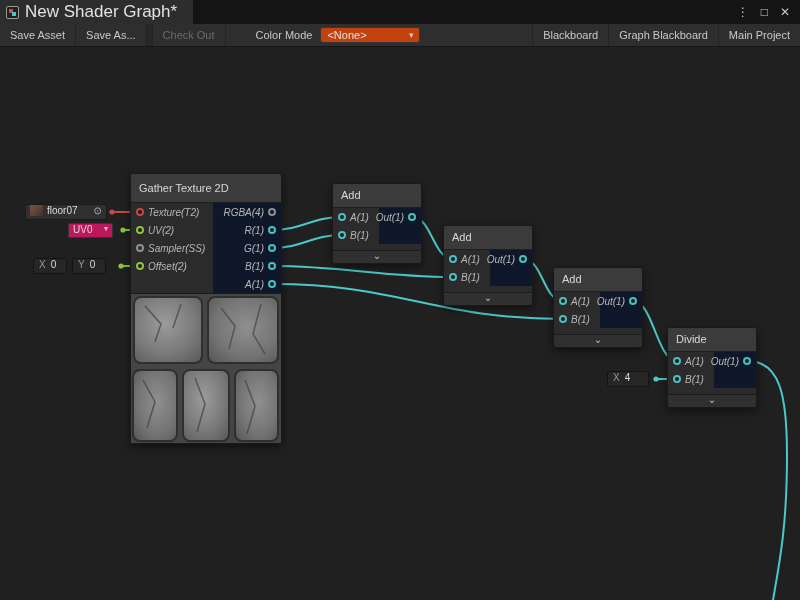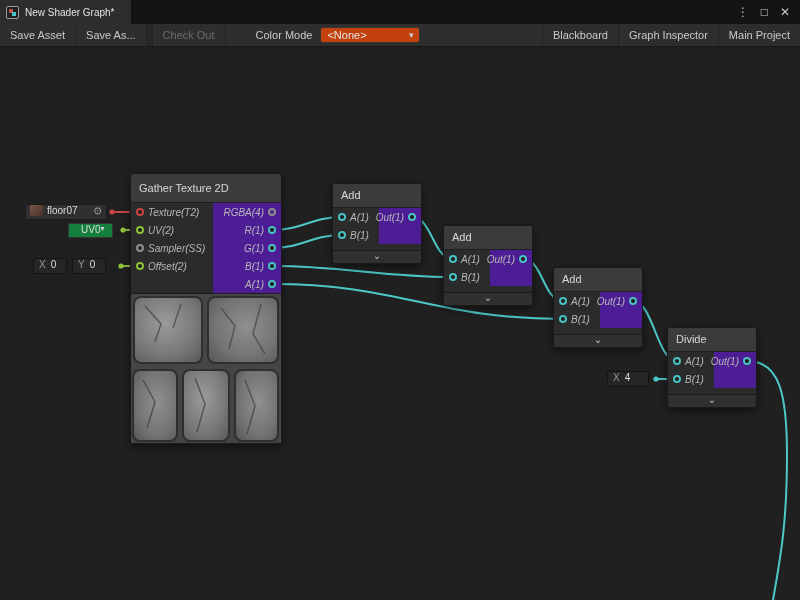--- a/index.html
+++ b/index.html
@@ -3,21 +3,21 @@
 <meta charset="utf-8">
 <style>
   * { margin:0; padding:0; box-sizing:border-box; }
   html,body { width:800px; height:600px; overflow:hidden; background:#202020;
               font-family:"Liberation Sans", sans-serif; }
 
   
   .titlebar { position:absolute; top:0; left:0; width:800px; height:24px;
               background:#141414; display:flex; align-items:stretch; z-index:5; }
   .tab { display:flex; align-items:center; gap:6px; background:#2d2d2d;
-         padding:0 16px 0 6px; color:#e2e2e2; font-size:10px; }
+         padding:0 16px 0 6px; color:#e2e2e2; font-size:17px; }
   .sg-icon { width:13px; height:13px; border:1px solid #9a9a9a; border-radius:2px;
              position:relative; background:#202020; flex:none; }
   .sg-icon::before { content:""; position:absolute; left:2px; top:2px; width:4px; height:4px; background:#c45050; }
   .sg-icon::after  { content:""; position:absolute; right:2px; bottom:2px; width:4px; height:4px; background:#4cc4c4; }
   .win-controls { margin-left:auto; display:flex; align-items:center; gap:12px;
                   padding-right:10px; color:#c8c8c8; font-size:12px; }
   .win-controls span { cursor:default; }
 
   
   .toolbar { position:absolute; top:24px; left:0; width:800px; height:23px;
@@ -41,21 +41,21 @@
 
   
   .node { position:absolute; width:90px; background:#2b2b2b; border:1px solid #191919;
           border-radius:3px; z-index:2; box-shadow:0 3px 9px rgba(0,0,0,.5);
           color:#b6b6b6; font-size:10px; }
   .node .title { height:24px; line-height:23px; padding:0 8px; background:#3b3b3b;
                  color:#d8d8d8; font-size:11px; border-bottom:1px solid #1e1e1e;
                  border-radius:2px 2px 0 0; white-space:nowrap; overflow:hidden; }
   .rows { display:flex; }
   .col-in { flex:1; }
-  .col-out { width:42px; background:#4c1d95; }
+  .col-out { width:42px; background:#0f172a; }
   #node-gather .col-out { width:68px; }
   .prow { height:18px; display:flex; align-items:center; gap:4px; padding:0 5px; white-space:nowrap;font-style:italic; }
   .col-out .prow { justify-content:flex-end; }
   .port { width:8px; height:8px; border-radius:50%; border:2px solid #49c1c1;
           background:#1b1b1b; flex:none; }
   .port.green { border-color:#8fc33a; }
   .port.red { border-color:#c64545; }
   .port.hollow { border-color:#8f8f8f; background:transparent; }
   .spacer6 { height:6px; }
   .collapse { height:13px; border-top:1px solid #1a1a1a; background:#303030;
@@ -70,22 +70,22 @@
   .preview { width:150px; height:150px; overflow:hidden; border-top:1px solid #1b1b1b; }
 
   
   .widget { position:absolute; z-index:2; display:flex; 
             font-size:10px; color:#dcdcdc; }
   .floor-field { left:25px; top:204px; width:82px; height:16px; background:#303030;
                  border:1px solid #1b1b1b; border-radius:2px; padding:0 4px; gap:4px; }
   .thumb { width:13px; height:11px; border-radius:1px; flex:none;
            background:linear-gradient(135deg,#7a5648,#43302a); }
   .picker { margin-left:auto; color:#b5b5b5; font-size:10px; }
-  .uv-dropdown { left:68px; top:223px; width:45px; height:15px; background:#15803d;
-                 border:1px solid #353535; border-radius:0; padding:0 12px;
+  .uv-dropdown { left:68px; top:223px; width:45px; height:15px; background:#be185d;
+                 border:1px solid #353535; border-radius:0; padding:0 4px;
                  justify-content:space-between; }
   .uv-dropdown .arrow { font-size:8px; color:#cfcfcf; }
   .num-field { height:16px; background:#262626; border:1px solid #141414; border-radius:2px;
                padding:0 5px; gap:5px; }
   .num-field .lab { color:#999; }
   #offset-x { left:33px; top:258px; width:34px; }
   #offset-y { left:72px; top:258px; width:34px; }
   #div-b-field { left:607px; top:371px; width:42px; }
 </style>
 </head>
@@ -108,21 +108,21 @@
   <div class="tb-btn">Save As...</div>
   <div class="tb-group-gap"></div>
   <div class="tb-btn disabled">Check Out</div>
   <div class="cm-label">Color Mode</div>
   <div class="dropdown">
     <span>&lt;None&gt;</span>
     <span class="arrow">▾</span>
   </div>
   <div class="tb-right">
     <div class="tb-btn">Blackboard</div>
-    <div class="tb-btn">Graph Inspector</div>
+    <div class="tb-btn">Graph Blackboard</div>
     <div class="tb-btn">Main Project</div>
   </div>
 </div>
 
 <div class="canvas"></div>
 
 <svg class="edges" viewBox="0 0 800 600">
   <g fill="none" stroke-width="2" stroke-linecap="round">
     <path d="M112,212 L140,212" stroke="#c64545"></path>
     <path d="M123,230 L140,230" stroke="#8fc33a"></path>

